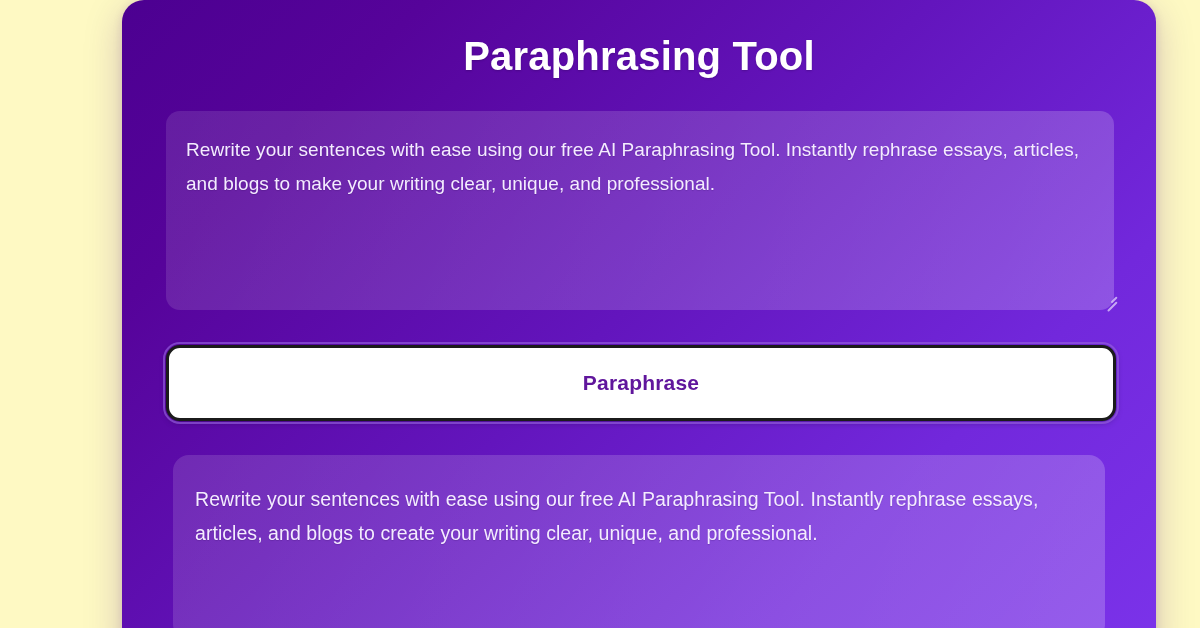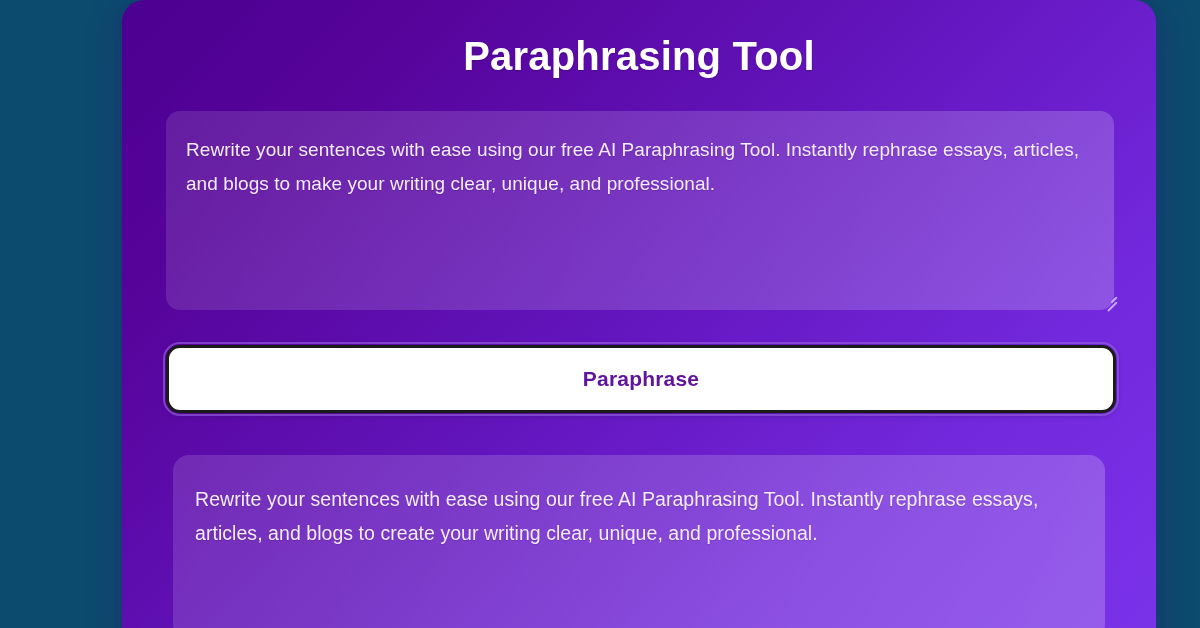--- a/index.html
+++ b/index.html
@@ -13,21 +13,21 @@
     overflow: hidden;
     background: #f3f3fa;
     font-family: "Liberation Sans", sans-serif;
     -webkit-font-smoothing: antialiased;
   }
 
   .page {
     position: relative;
     width: 1200px;
     height: 628px;
-    background: #0c4a6e;
+    background: #fef9c3;
     overflow: hidden;
   }
 
   
   .tool-card {
     position: absolute;
     left: 122px;
     top: 0px;
     width: 1034px;
     height: 660px;               
@@ -112,21 +112,21 @@
   .resize-grip span.g1 { bottom: 3px;  width: 13px; }
   .resize-grip span.g2 { bottom: 8px;  width: 8px;  }
 
   
   .paraphrase-button {
     position: absolute;
     box-sizing: border-box;
     left: 44px;                  
     top: 345px;
     width: 950px;
-    height: 68px;
+    height: 76px;
     border-radius: 14px;
     background: #ffffff;
     color: #60169c;
     font-family: "Liberation Sans", sans-serif;
     font-size: 21px;
     font-weight: bold;
     letter-spacing: 0.2px;
     cursor: pointer;
     border: 3px solid #1b1b1b;
     outline: 2px solid rgba(150, 95, 225, 0.65);

